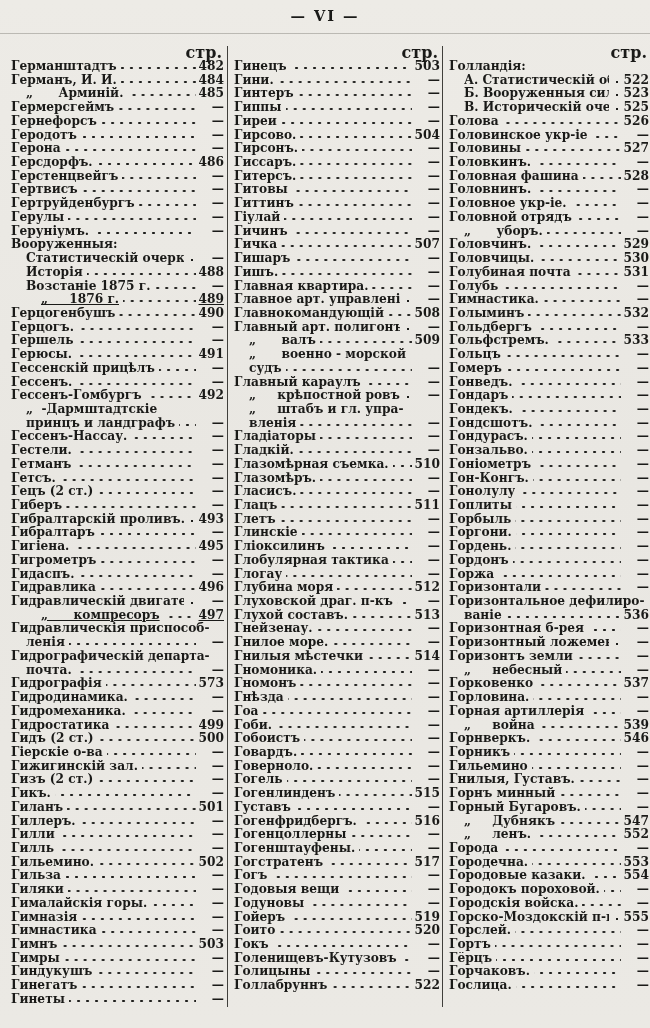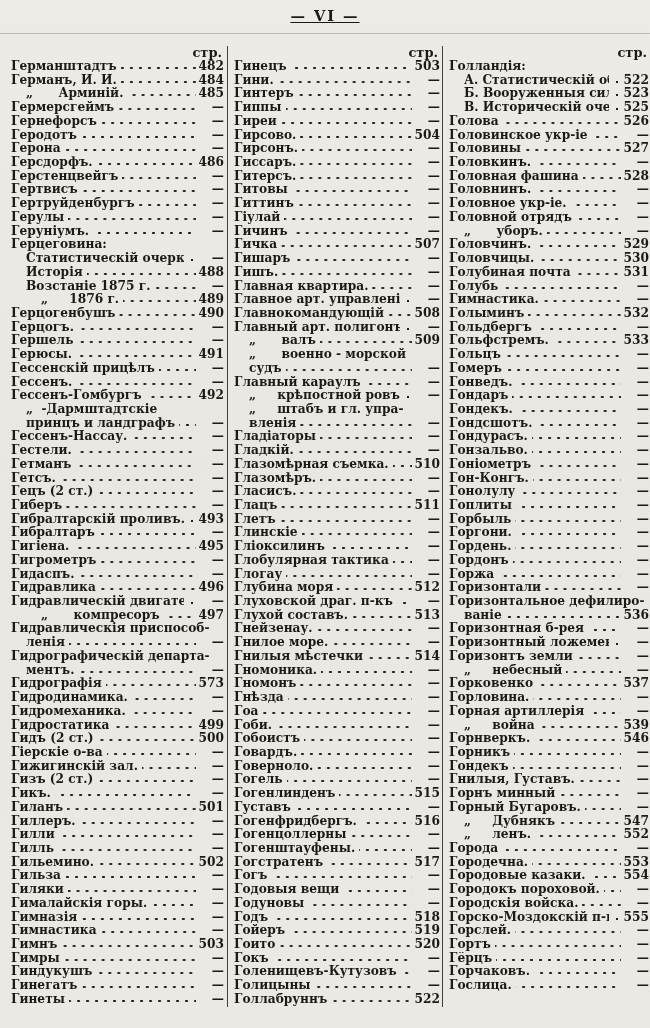--- a/index.html
+++ b/index.html
@@ -4,44 +4,44 @@
 <style>
   html,body{margin:0;padding:0;}
   body{width:650px;height:1028px;background:#dcdad5;}
   .page{
     position:relative;width:650px;height:1028px;overflow:hidden;
     background:linear-gradient(180deg,#edebe6 0%,#e9e7e2 45%,#ebe9e4 100%);
     font-family:"DejaVu Serif","Liberation Serif",serif;
     font-weight:700;color:#1a1a18;
   }
   .page-head{
-    padding-top:7px;text-align:center;font-size:14.5px;letter-spacing:2px;text-decoration:underline;
+    padding-top:7px;text-align:center;font-size:14.5px;letter-spacing:2px;
   }
   .scan-line{
     position:absolute;left:0;top:33px;width:650px;height:1px;
     background:rgba(95,92,84,0.35);
   }
   .cols{
     position:absolute;top:46px;left:11px;display:flex;align-items:stretch;
   }
   .col{box-sizing:border-box;}
   .col1{width:216px;padding-right:3px;}
   .col2{width:215px;border-left:1px solid #403f3b;padding-left:6px;padding-right:2px;}
   .col3{width:207px;border-left:1px solid #403f3b;padding-left:6px;}
   .col-header{
-    text-align:right;font-size:13px;line-height:14px;padding-right:2px;
+    text-align:right;font-size:16px;line-height:14px;padding-right:2px;
   }
   .row{
     display:flex;align-items:baseline;
     font-size:12.2px;line-height:13.72px;
     white-space:nowrap;overflow:hidden;
   }
   .row .t{white-space:pre;flex:0 1 auto;overflow:hidden;}
   .row.i1{padding-left:15px;}
-  .row.i2{padding-left:30px;}
+  .row.i2{padding-left:30px;text-decoration:underline;}
   .leader{
     flex:1 1 auto;min-width:8px;height:4px;margin:0 3px 0 4px;
     background-image:radial-gradient(circle,#1d1d1b 1.05px,rgba(0,0,0,0) 1.45px);
     background-size:9px 4px;background-position:center;background-repeat:repeat-x;
   }
   .p{flex:0 0 auto;min-width:25px;text-align:right;}
 </style>
 </head>
 <body>
 
@@ -110,21 +110,21 @@
           <span class="t">Герулы</span>
           <span class="leader"></span>
           <span class="p">—</span>
         </div>
         <div class="row">
           <span class="t">Геруніумъ.</span>
           <span class="leader"></span>
           <span class="p">—</span>
         </div>
         <div class="row">
-          <span class="t">Герцеговина:</span>
+          <span class="t">Вооруженныя:</span>
         </div>
         <div class="row i1">
           <span class="t">Статистическій очеркъ</span>
           <span class="leader"></span>
           <span class="p">—</span>
         </div>
         <div class="row i1">
           <span class="t">Исторія</span>
           <span class="leader"></span>
           <span class="p">488</span>
@@ -257,21 +257,21 @@
         </div>
         <div class="row i1">
           <span class="t">ленія</span>
           <span class="leader"></span>
           <span class="p">—</span>
         </div>
         <div class="row">
           <span class="t">Гидрографическій департа-</span>
         </div>
         <div class="row i1">
-          <span class="t">ментъ.</span>
+          <span class="t">почта.</span>
           <span class="leader"></span>
           <span class="p">—</span>
         </div>
         <div class="row">
           <span class="t">Гидрографія</span>
           <span class="leader"></span>
           <span class="p">573</span>
         </div>
         <div class="row">
           <span class="t">Гидродинамика.</span>
@@ -691,25 +691,20 @@
           <span class="t">Годовыя вещи</span>
           <span class="leader"></span>
           <span class="p">—</span>
         </div>
         <div class="row">
           <span class="t">Годуновы</span>
           <span class="leader"></span>
           <span class="p">—</span>
         </div>
         <div class="row">
-          <span class="t">Годъ</span>
-          <span class="leader"></span>
-          <span class="p">518</span>
-        </div>
-        <div class="row">
           <span class="t">Гойеръ</span>
           <span class="leader"></span>
           <span class="p">519</span>
         </div>
         <div class="row">
           <span class="t">Гоито</span>
           <span class="leader"></span>
           <span class="p">520</span>
         </div>
         <div class="row">
@@ -980,21 +975,21 @@
           <span class="t">Горнверкъ.</span>
           <span class="leader"></span>
           <span class="p">546</span>
         </div>
         <div class="row">
           <span class="t">Горникъ</span>
           <span class="leader"></span>
           <span class="p">—</span>
         </div>
         <div class="row">
-          <span class="t">Гондекъ</span>
+          <span class="t">Гильемино</span>
           <span class="leader"></span>
           <span class="p">—</span>
         </div>
         <div class="row">
           <span class="t">Гнилыя, Густавъ.</span>
           <span class="leader"></span>
           <span class="p">—</span>
         </div>
         <div class="row">
           <span class="t">Горнъ минный</span>

